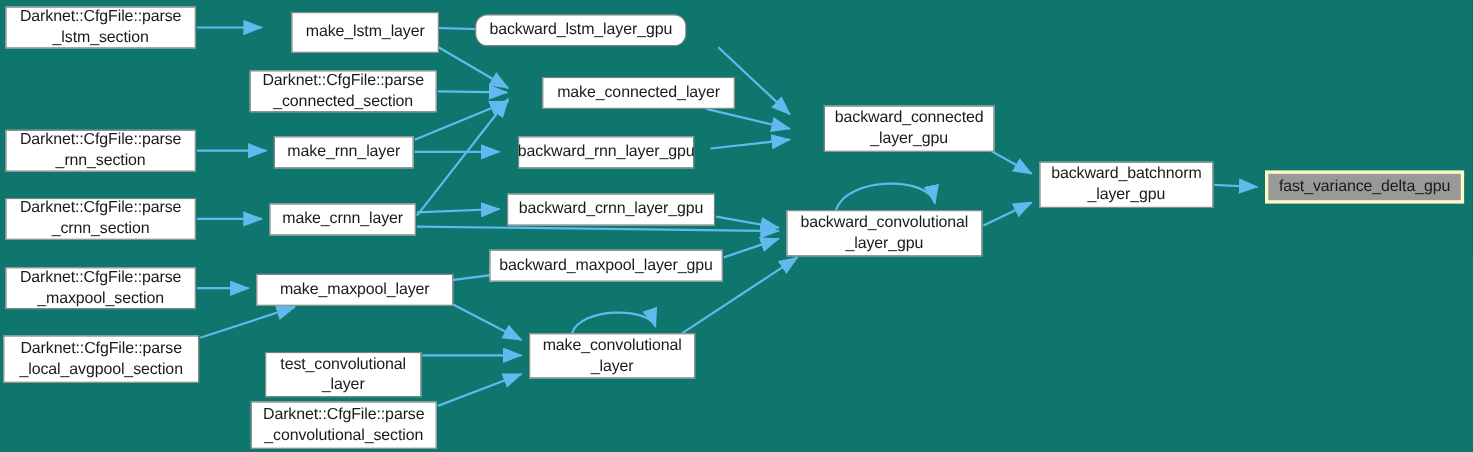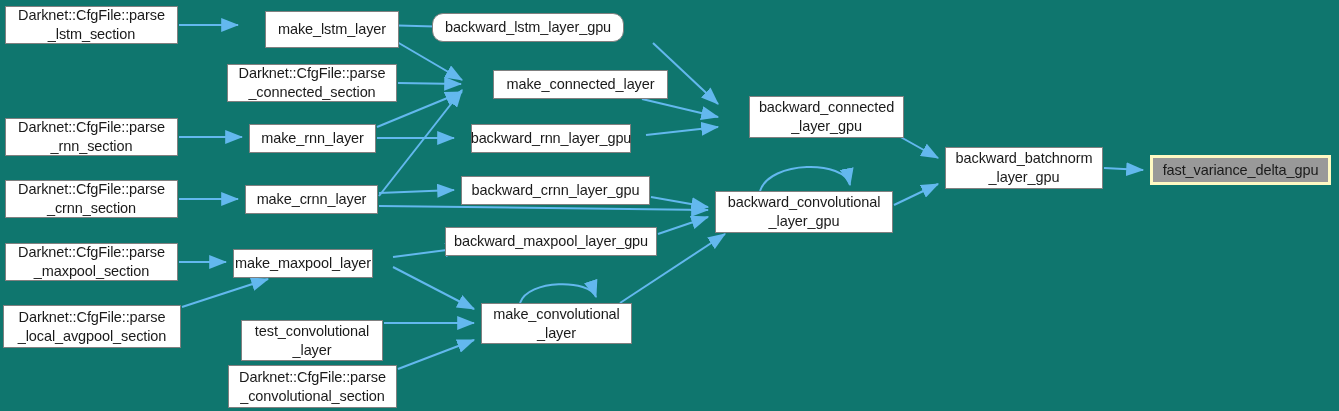--- a/index.html
+++ b/index.html
@@ -109,21 +109,21 @@
       <div class="node highlight" style="left: 1150px; top: 155px; width: 181px; height: 30px;"><span class="node-label">fast_variance_delta_gpu</span></div>
       <div class="node" style="left: 5px; top: 180px; width: 173px; height: 38px;"><span class="node-label">Darknet::CfgFile::parse
 _crnn_section</span></div>
       <div class="node" style="left: 245px; top: 185px; width: 133px; height: 29px;"><span class="node-label">make_crnn_layer</span></div>
       <div class="node" style="left: 461px; top: 176px; width: 189px; height: 29px;"><span class="node-label">backward_crnn_layer_gpu</span></div>
       <div class="node" style="left: 715px; top: 191px; width: 178px; height: 42px;"><span class="node-label">backward_convolutional
 _layer_gpu</span></div>
       <div class="node" style="left: 445px; top: 227px; width: 212px; height: 29px; text-align: center;"><span class="node-label">backward_maxpool_layer_gpu</span></div>
       <div class="node" style="left: 5px; top: 243px; width: 173px; height: 38px;"><span class="node-label">Darknet::CfgFile::parse
 _maxpool_section</span></div>
-      <div class="node" style="left: 233px; top: 249px; width: 140px; height: 29px;"><span class="node-label">make_maxpool_layer</span></div>
+      <div class="node" style="left: 233px; top: 249px; width: 179px; height: 29px;"><span class="node-label">make_maxpool_layer</span></div>
       <div class="node" style="left: 3px; top: 305px; width: 178px; height: 43px;"><span class="node-label">Darknet::CfgFile::parse
 _local_avgpool_section</span></div>
       <div class="node" style="left: 241px; top: 320px; width: 142px; height: 41px;"><span class="node-label">test_convolutional
 _layer</span></div>
       <div class="node" style="left: 481px; top: 303px; width: 151px; height: 41px;"><span class="node-label">make_convolutional
 _layer</span></div>
       <div class="node" style="left: 228px; top: 365px; width: 169px; height: 43px;"><span class="node-label">Darknet::CfgFile::parse
 _convolutional_section</span></div>
     </div>
 

